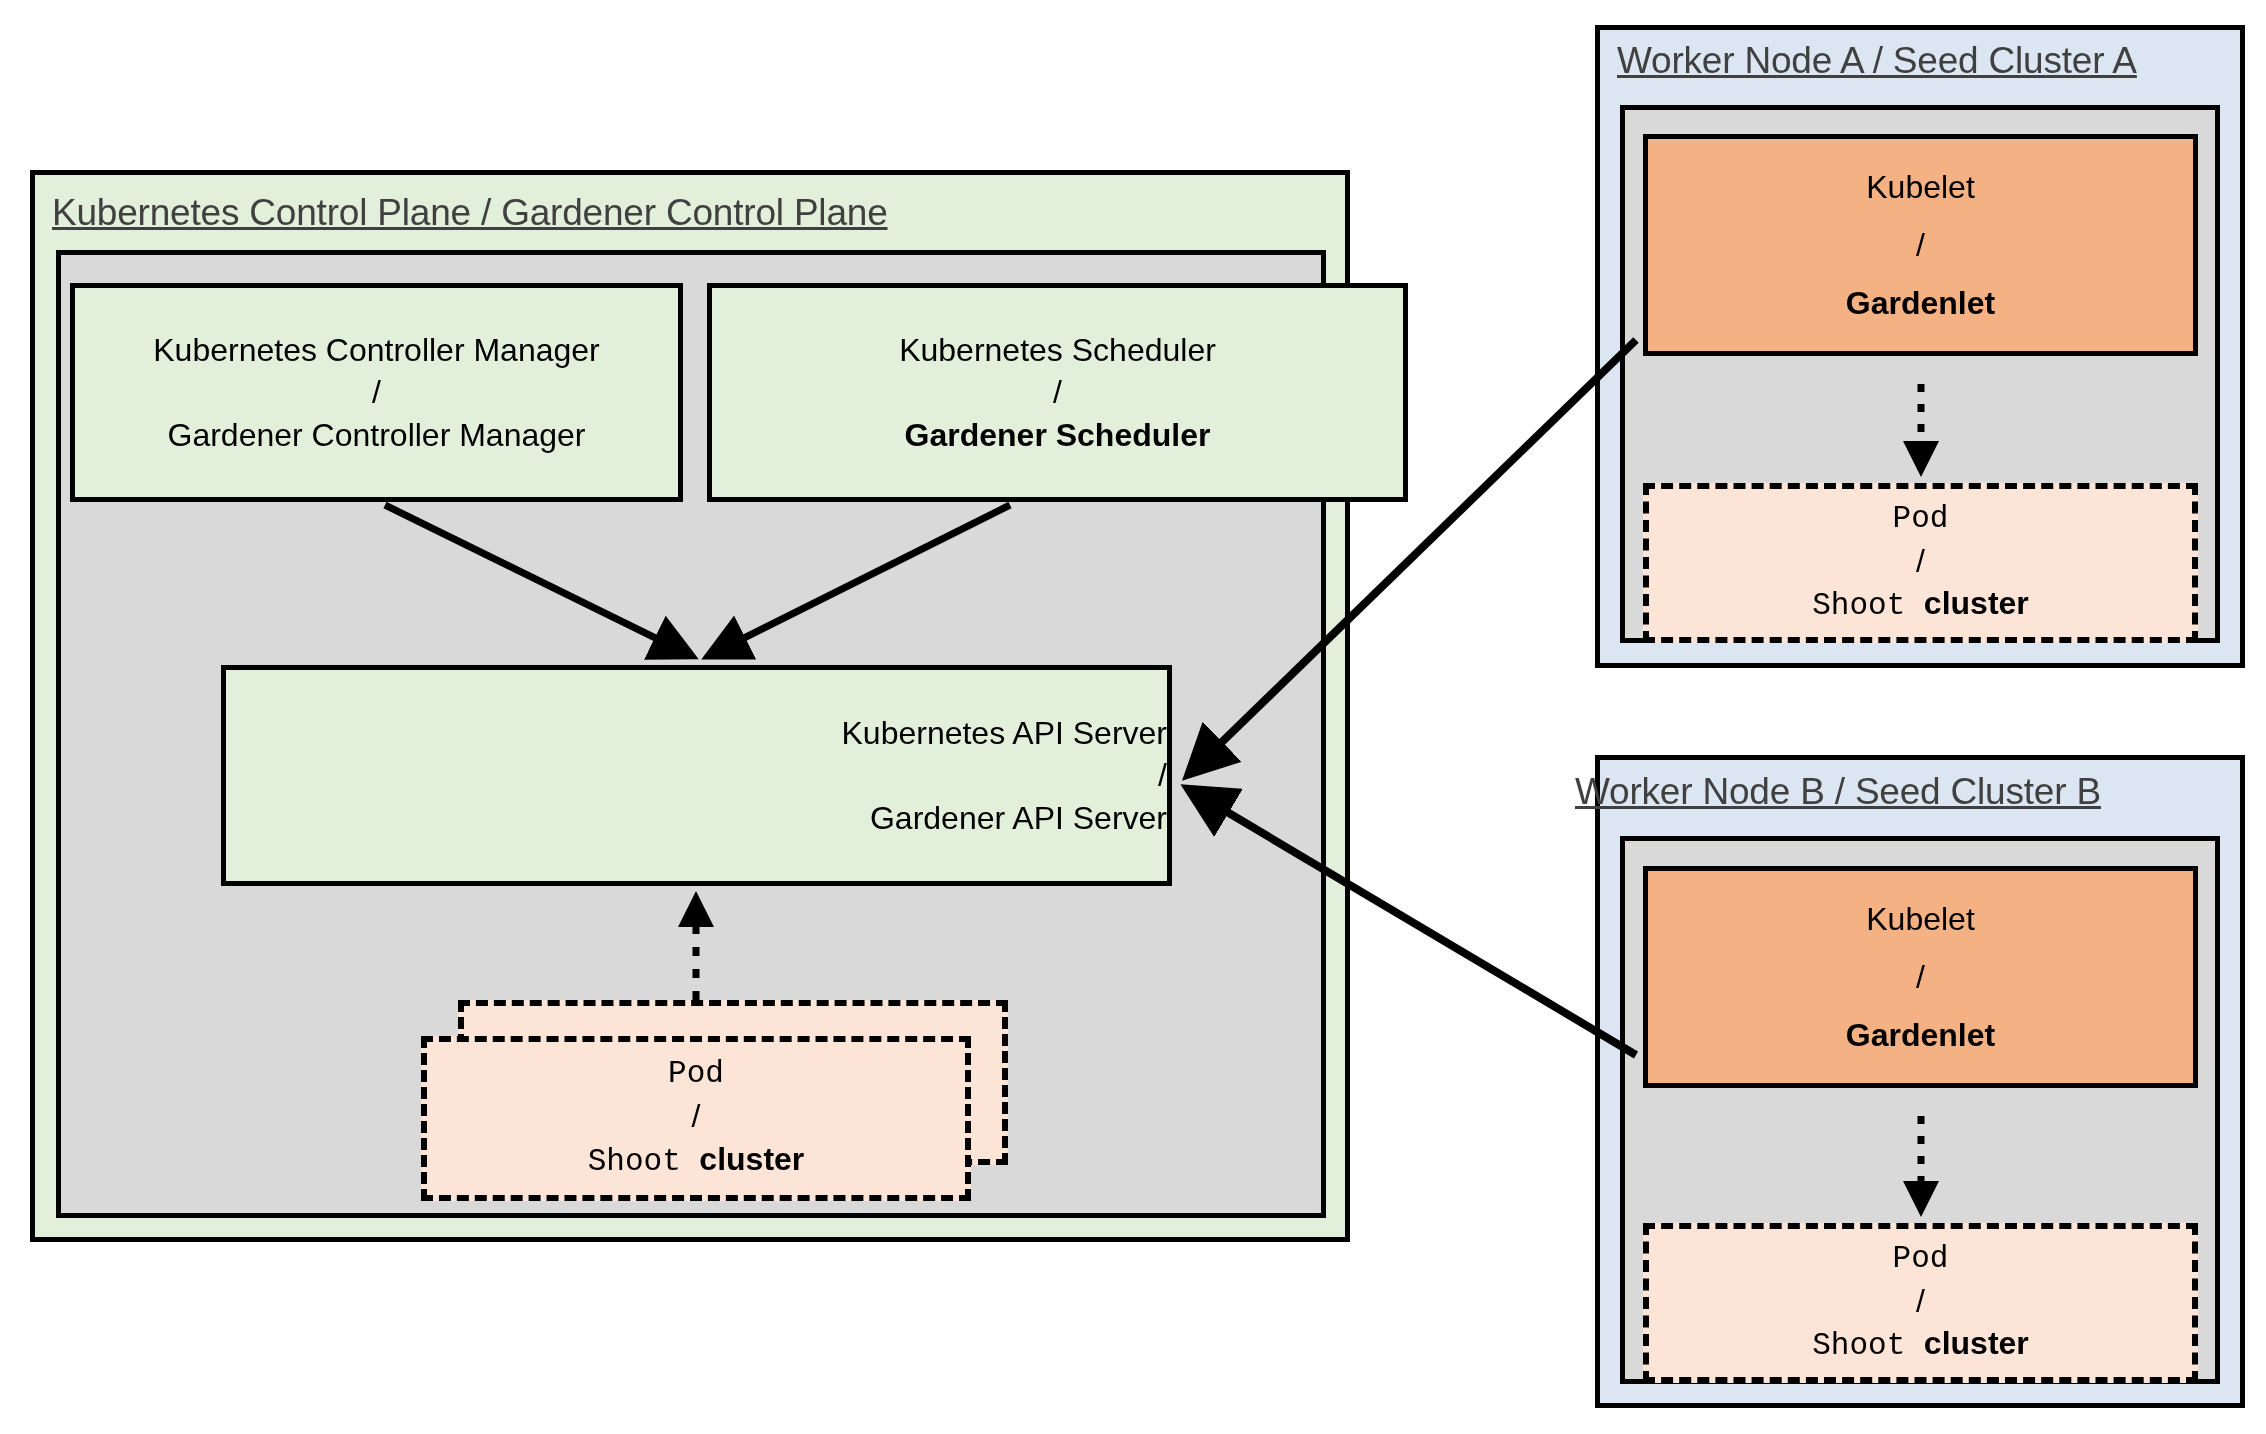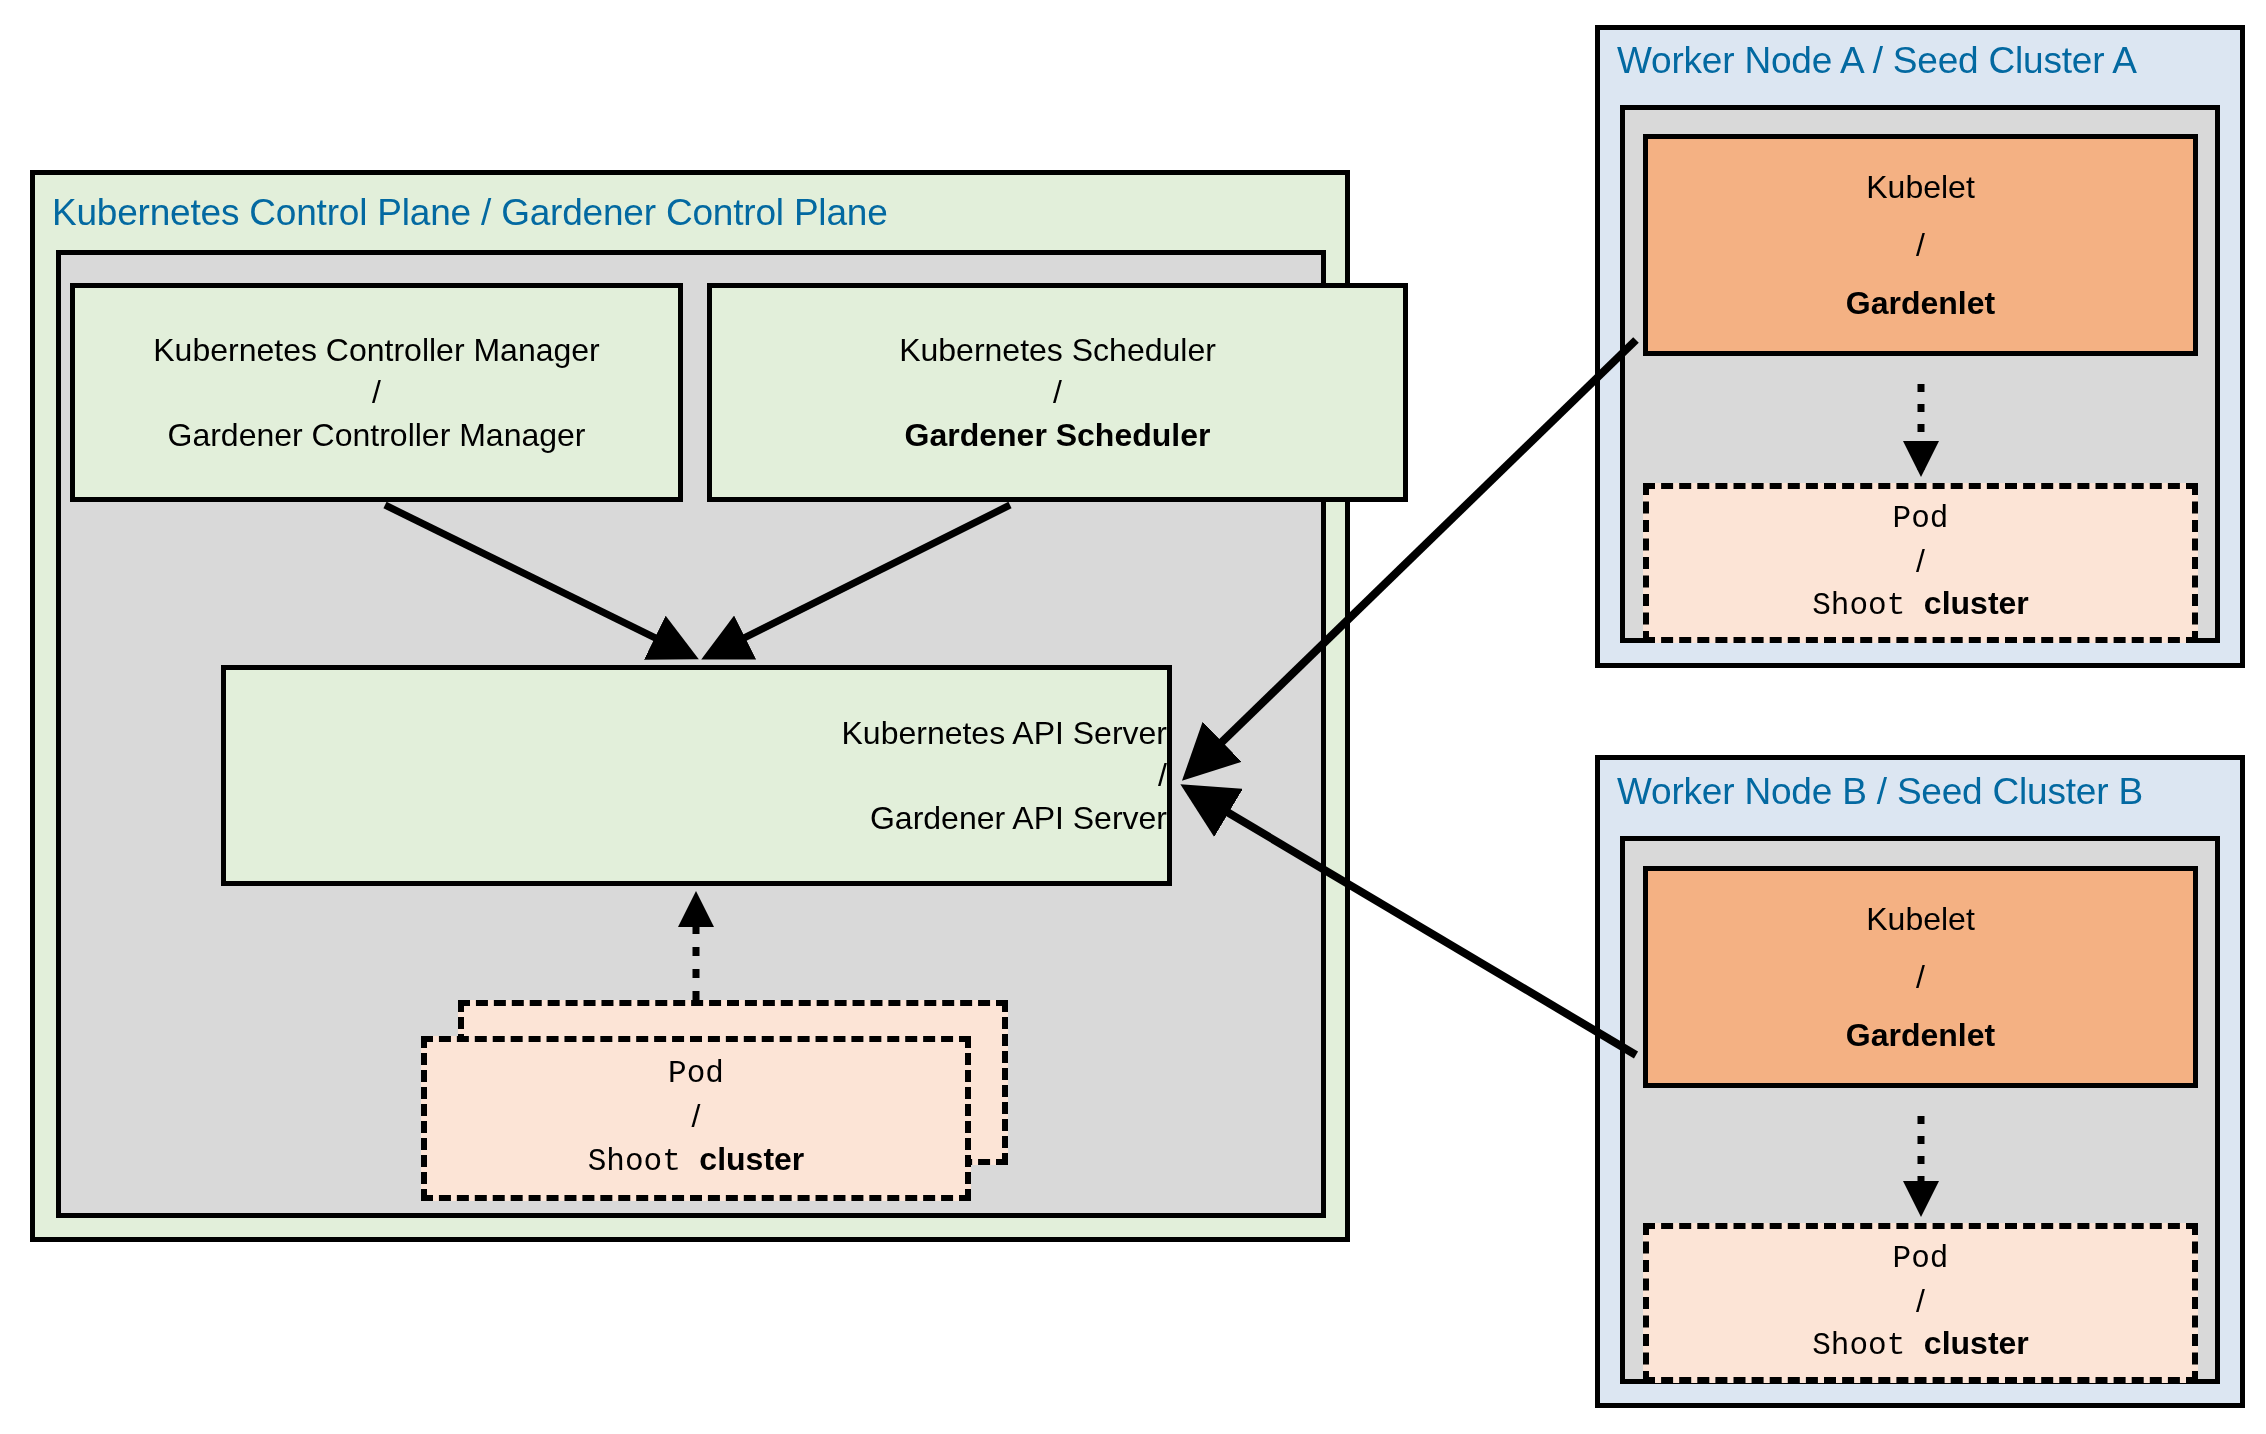--- a/index.html
+++ b/index.html
@@ -58,23 +58,24 @@
   }
   
   .box-pod {
     background: #fce4d6;
     border: 6px dashed #000000;
   }
 
   .panel-title {
     position: absolute;
     font-size: 37px;
-    color: #0369a1;
+    color: #404040;
     white-space: nowrap;
     letter-spacing: -0.2px;
+    text-decoration: underline;
   }
 
   .line {
     display: block;
     white-space: nowrap;
   }
   .t-sans { font-family: "Liberation Sans", sans-serif; }
   .t-mono { font-family: "Liberation Mono", monospace; }
   .bold  { font-weight: bold; text-align: right; }
   .txt-md  { font-size: 32px; }
@@ -150,21 +151,21 @@
     <span class="line t-mono txt-mono">Pod</span>
     <span class="line t-sans txt-md">/</span>
     <span class="line">
       <span class="t-mono txt-mono">Shoot </span><span class="t-sans txt-md bold">cluster</span>
     </span>
   </div>
 
   <div class="box panel-blue" style="left:1595px; top:755px; width:650px; height:653px;">
   </div>
 
-  <div class="panel-title" style="left:1617px; top:771px;">Worker Node B / Seed Cluster B</div>
+  <div class="panel-title" style="left:1575px; top:771px;">Worker Node B / Seed Cluster B</div>
 
   <div class="box region-gray" style="left:1620px; top:836px; width:600px; height:548px;">
   </div>
 
   <div class="box box-orange" style="left:1643px; top:866px; width:555px; height:222px;">
     <span class="line t-sans txt-md">Kubelet</span>
     <span class="line t-sans txt-md">/</span>
     <span class="line t-sans txt-md bold">Gardenlet</span>
   </div>
 

